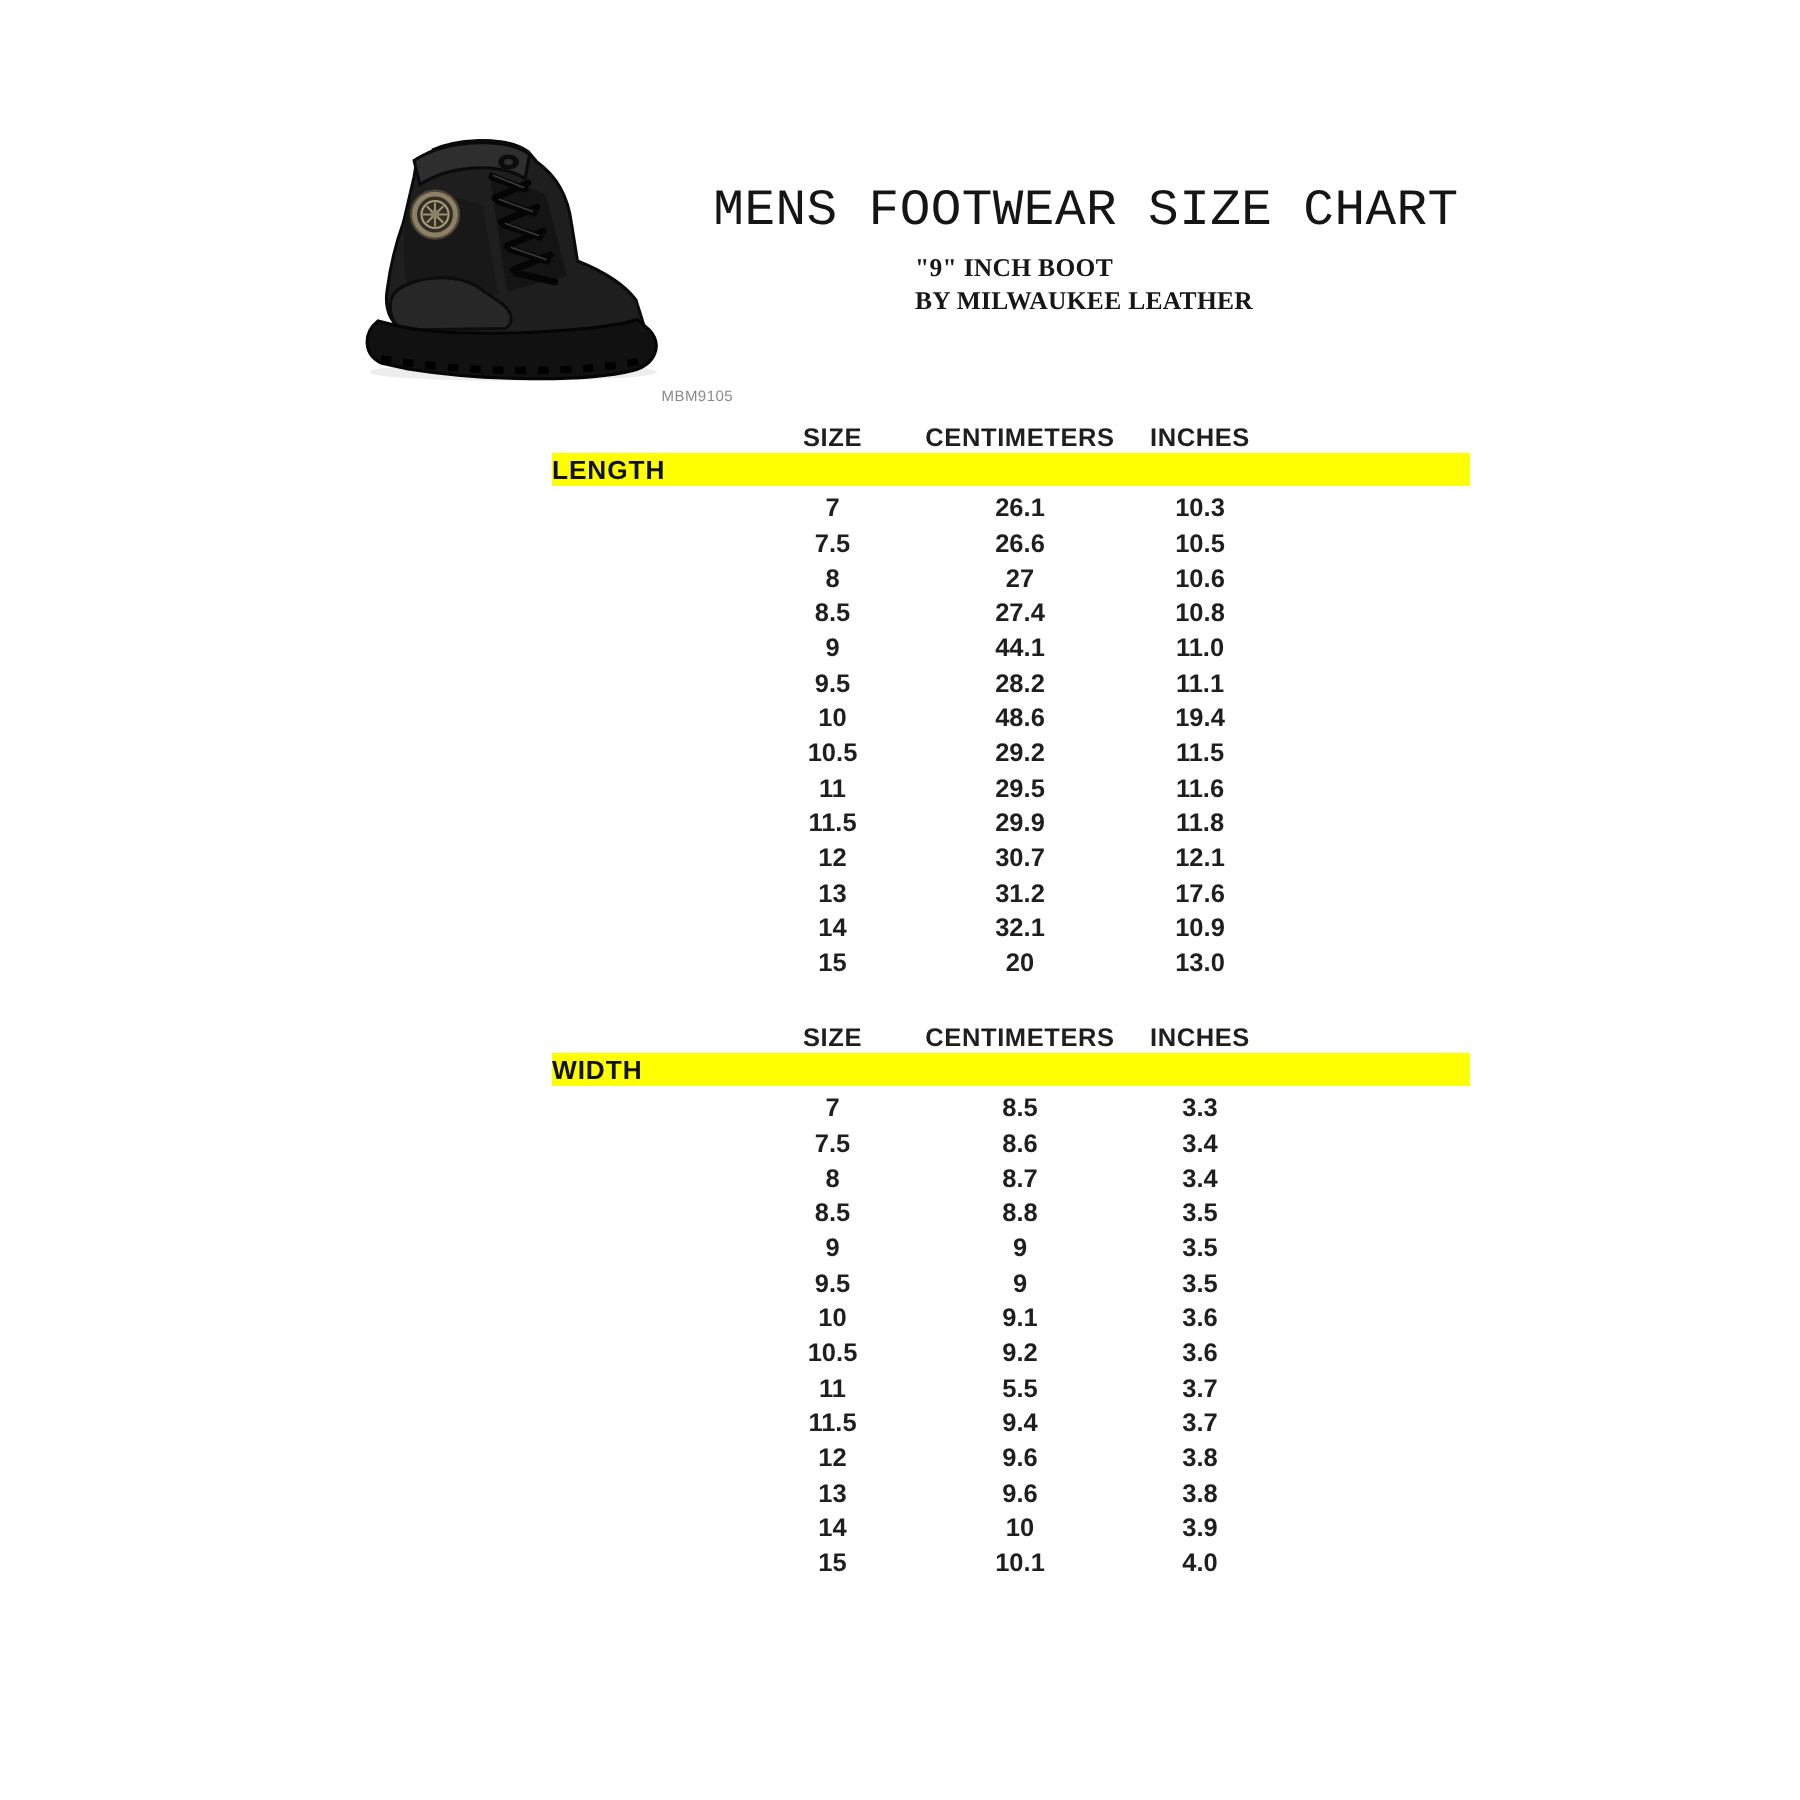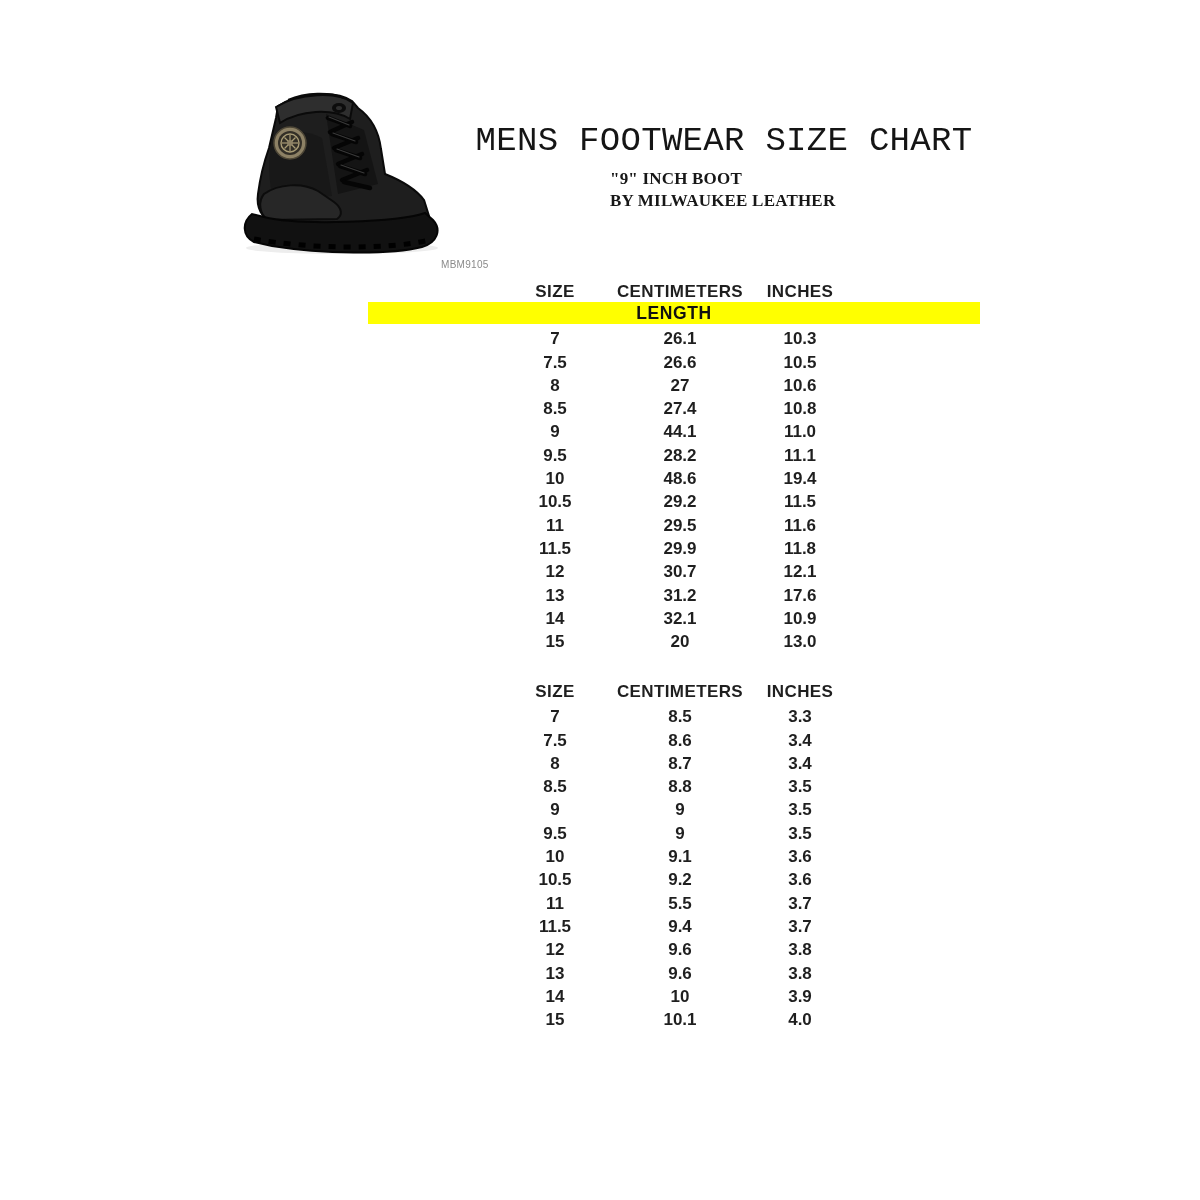--- a/index.html
+++ b/index.html
@@ -34,21 +34,21 @@
     position:absolute;left:368px;width:612px;
   }
   .table-length{top:279px;}
   .table-width{top:679px;}
   .trow{
     display:flex;align-items:flex-end;height:23.3px;
     font-weight:bold;font-size:17px;color:#1f1f1f;
   }
   .thead{height:23px;letter-spacing:0.4px;}
   .banner{
-    height:22px;line-height:22px;text-align:center;
+    height:22px;line-height:22px;text-align:left;
     font-weight:bold;font-size:17.5px;color:#111;
     letter-spacing:0.6px;
   }
   .rows{margin-top:2px;}
   .cell{display:block;text-align:center;}
   .c-sp{width:127px;}
   .c-size{width:120px;}
   .c-cm{width:130px;}
   .c-in{width:110px;}
   .c-fill{flex:1;}
@@ -240,20 +240,21 @@
     </div>
 
   <div class="table-section table-width">
       <div class="trow thead">
         <span class="cell c-sp"></span>
         <span class="cell c-size">SIZE</span>
         <span class="cell c-cm">CENTIMETERS</span>
         <span class="cell c-in">INCHES</span>
         <span class="cell c-fill"></span>
       </div>
+      <div class="banner" style="background: rgb(255, 255, 0);">WIDTH</div>
       <div class="rows">
         <div class="trow">
           <span class="cell c-sp"></span>
           <span class="cell c-size">7</span>
           <span class="cell c-cm">8.5</span>
           <span class="cell c-in">3.3</span>
           <span class="cell c-fill"></span>
         </div>
         <div class="trow">
           <span class="cell c-sp"></span>

